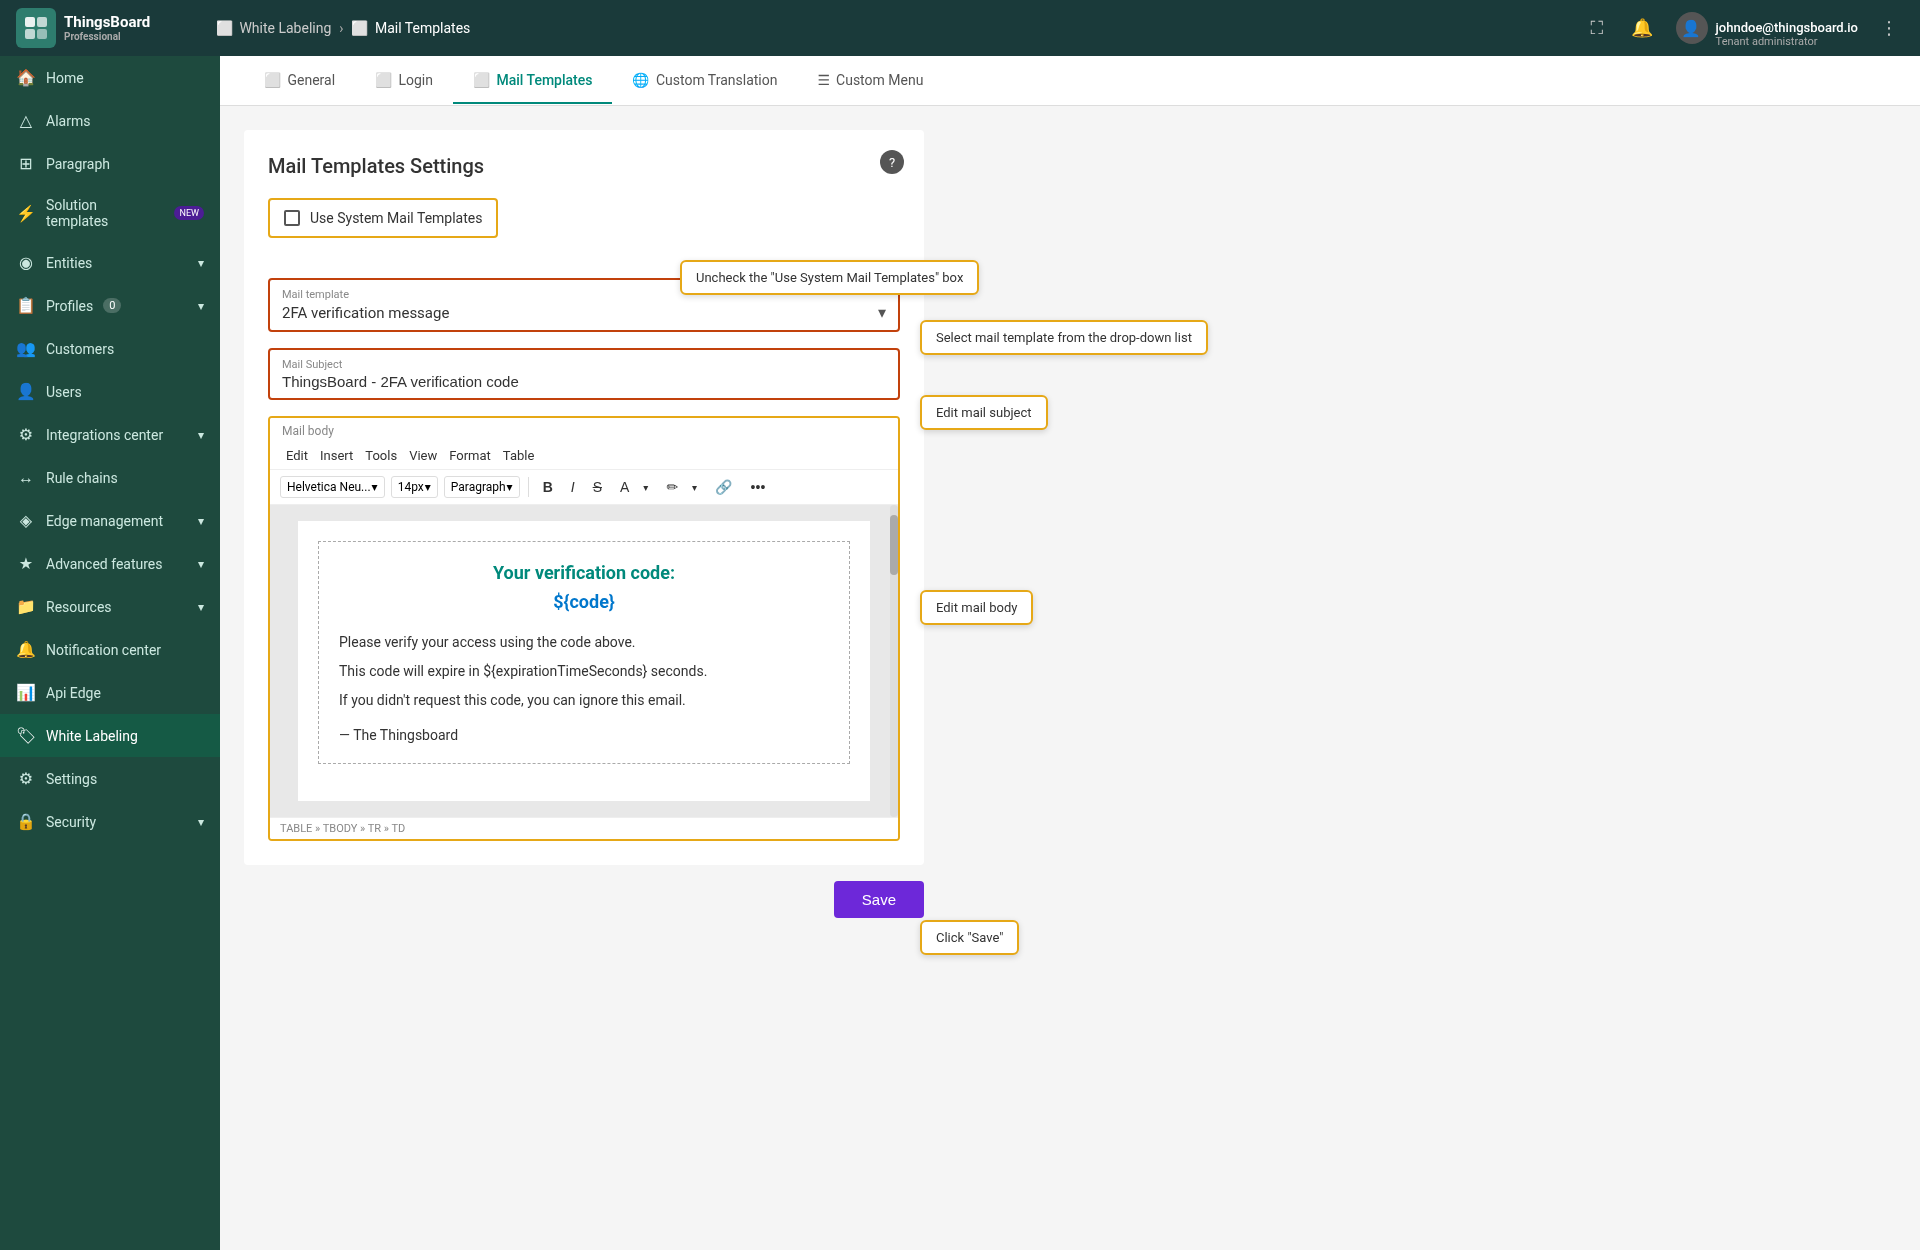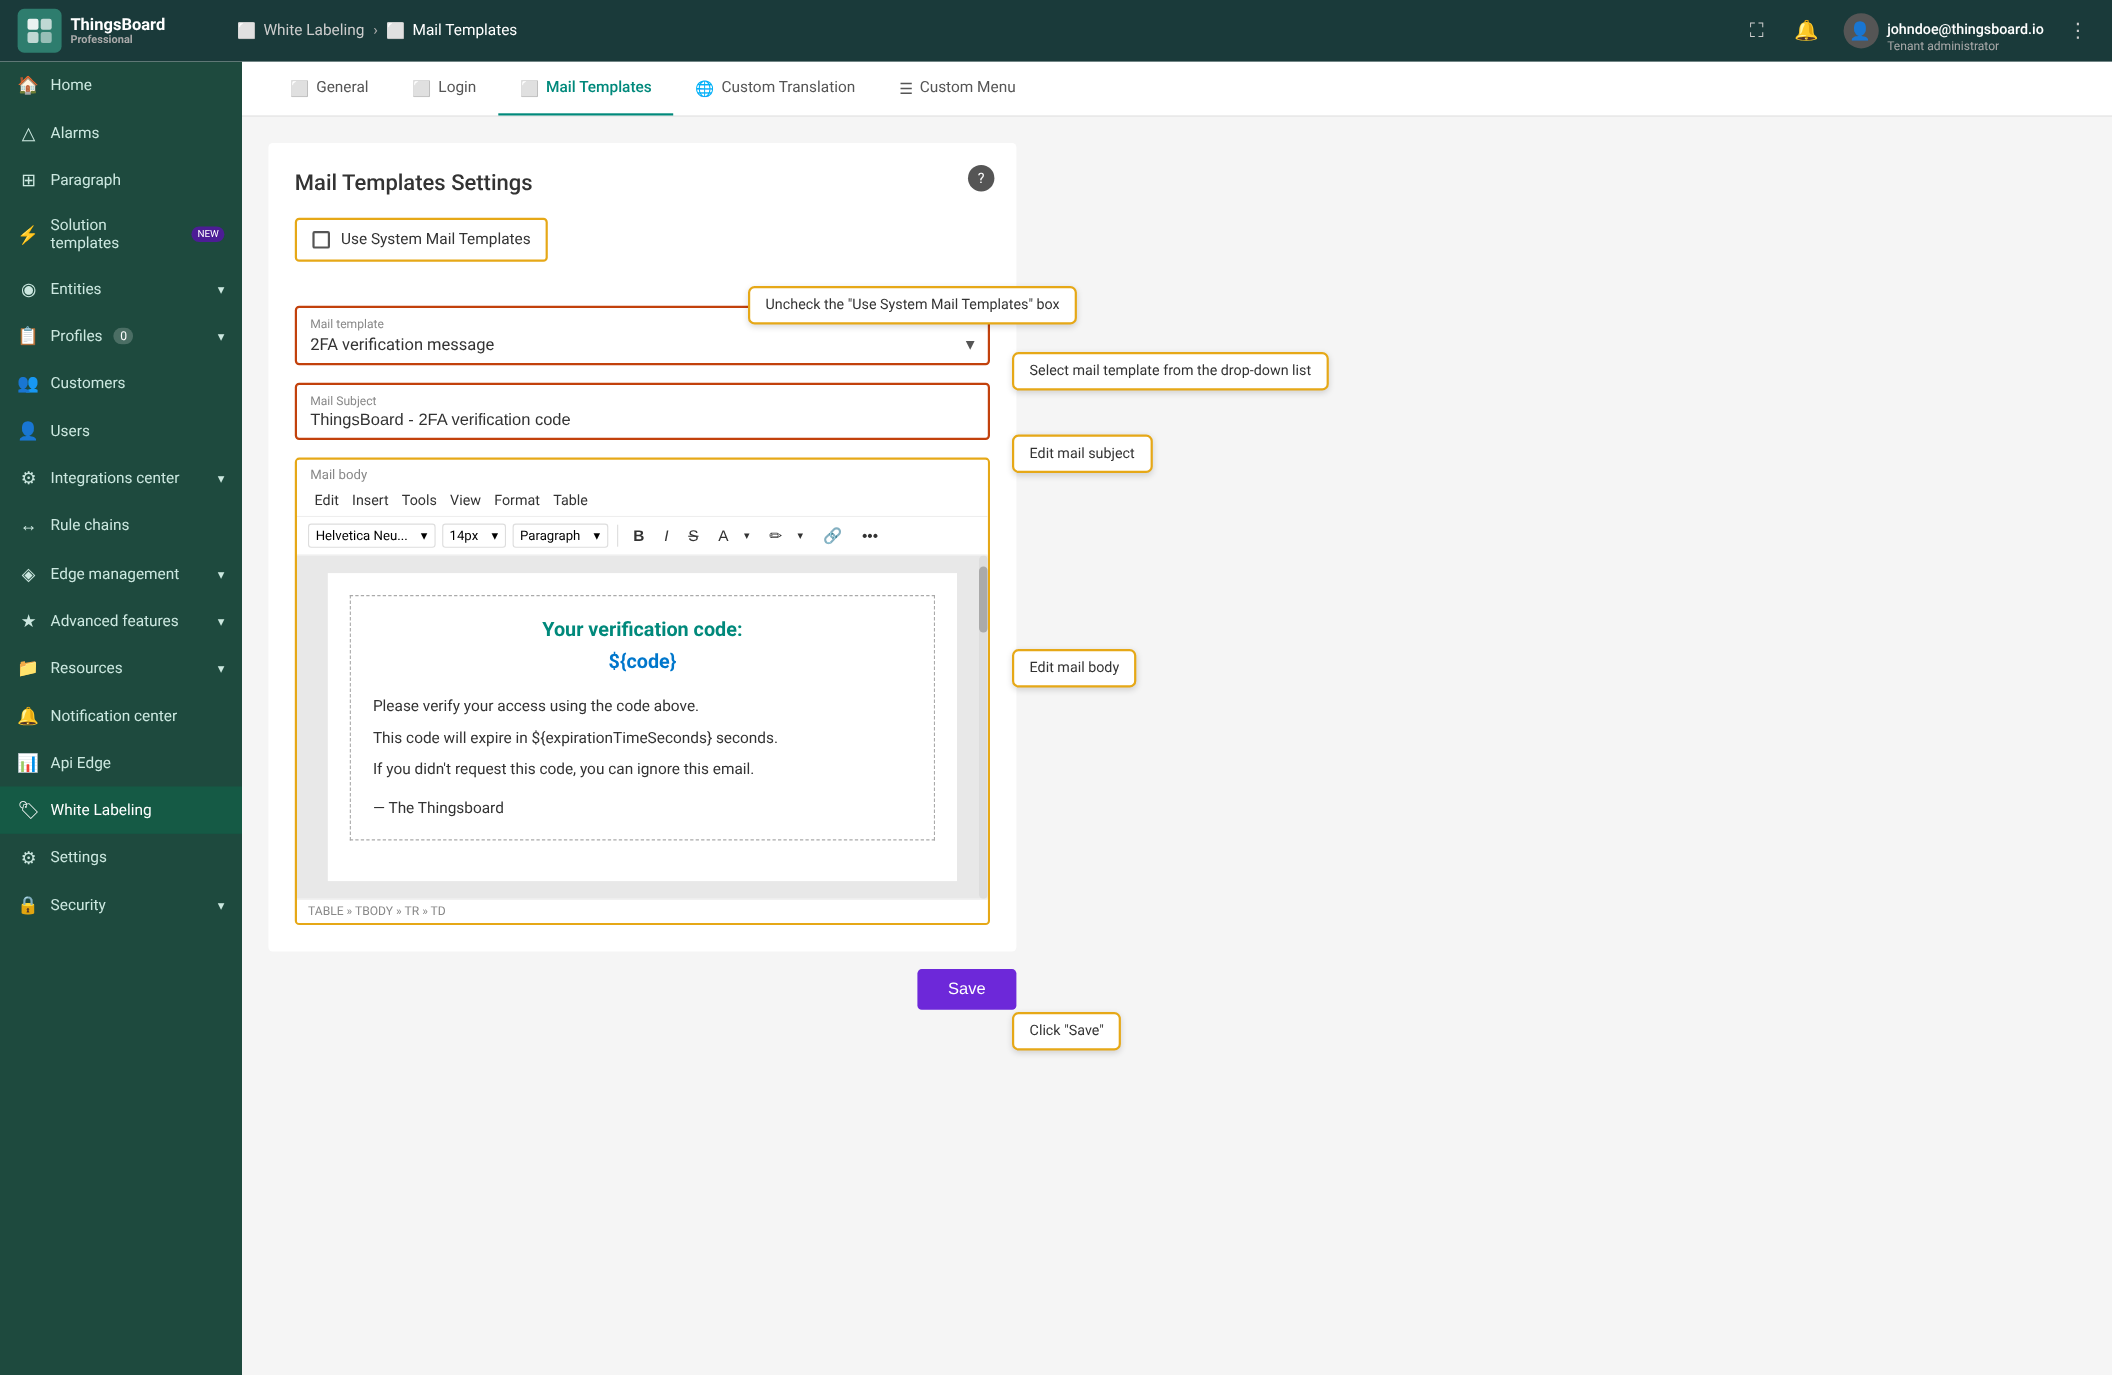--- a/index.html
+++ b/index.html
@@ -93,21 +93,21 @@
     .form-field input { border: none; outline: none; font-size: 15px; color: #333; flex: 1; background: transparent; }
     .field-value { font-size: 15px; color: #333; flex: 1; }
     .field-arrow { color: #555; font-size: 16px; cursor: pointer; }
 
     
     .editor-container { border: 2px solid #e6a817; border-radius: 4px; overflow: hidden; }
     .editor-label { font-size: 12px; color: #888; padding: 6px 12px 4px; background: white; }
     .editor-menubar { display: flex; gap: 4px; padding: 4px 12px; border-bottom: 1px solid #eee; background: white; }
     .editor-menubar span { font-size: 13px; color: #333; cursor: pointer; padding: 2px 4px; }
     .editor-toolbar { display: flex; align-items: center; gap: 6px; padding: 6px 10px; border-bottom: 1px solid #eee; background: white; flex-wrap: wrap; }
-    .toolbar-select { border: 1px solid #ddd; border-radius: 3px; padding: 3px 6px; font-size: 12px; background: white; display: inline-flex; align-items: center; gap: 12px; cursor: pointer; }
+    .toolbar-select { border: 1px solid #ddd; border-radius: 3px; padding: 3px 6px; font-size: 12px; background: white; display: inline-flex; align-items: center; gap: 1px; cursor: pointer; }
     .toolbar-btn { border: none; background: none; cursor: pointer; padding: 3px 6px; font-size: 14px; border-radius: 3px; color: #333; }
     .toolbar-divider { width: 1px; height: 20px; background: #ddd; margin: 0 2px; }
     .editor-body { background: #e8e8e8; min-height: 300px; position: relative; overflow-y: auto; }
     .editor-inner { margin: 16px auto; width: 572px; background: white; min-height: 280px; padding: 20px; }
     .verification-title { color: #00897b; font-weight: bold; font-size: 18px; text-align: center; margin-bottom: 8px; }
     .verification-code { color: #0077cc; font-weight: bold; font-size: 18px; text-align: center; margin-bottom: 20px; }
     .email-body-text { font-size: 14px; color: #333; margin-bottom: 8px; line-height: 1.5; }
     .email-signature { font-size: 14px; color: #333; margin-top: 16px; }
     .editor-statusbar { background: white; border-top: 1px solid #eee; padding: 4px 10px; font-size: 11px; color: #888; }
     .inner-border { border: 1px dashed #aaa; padding: 20px; }

